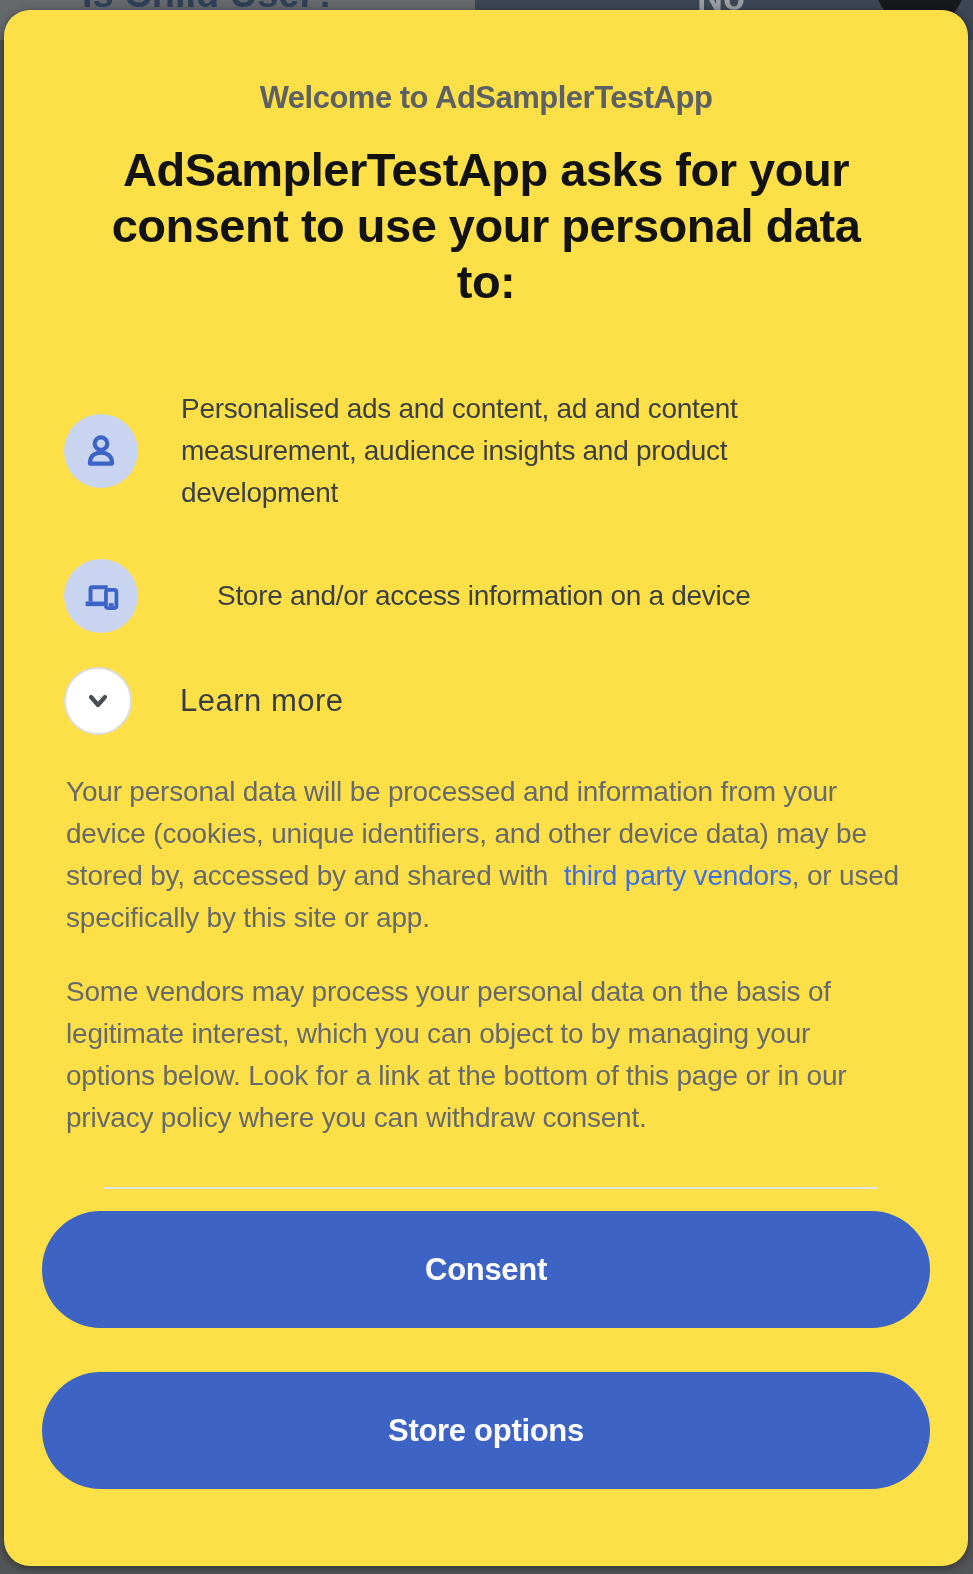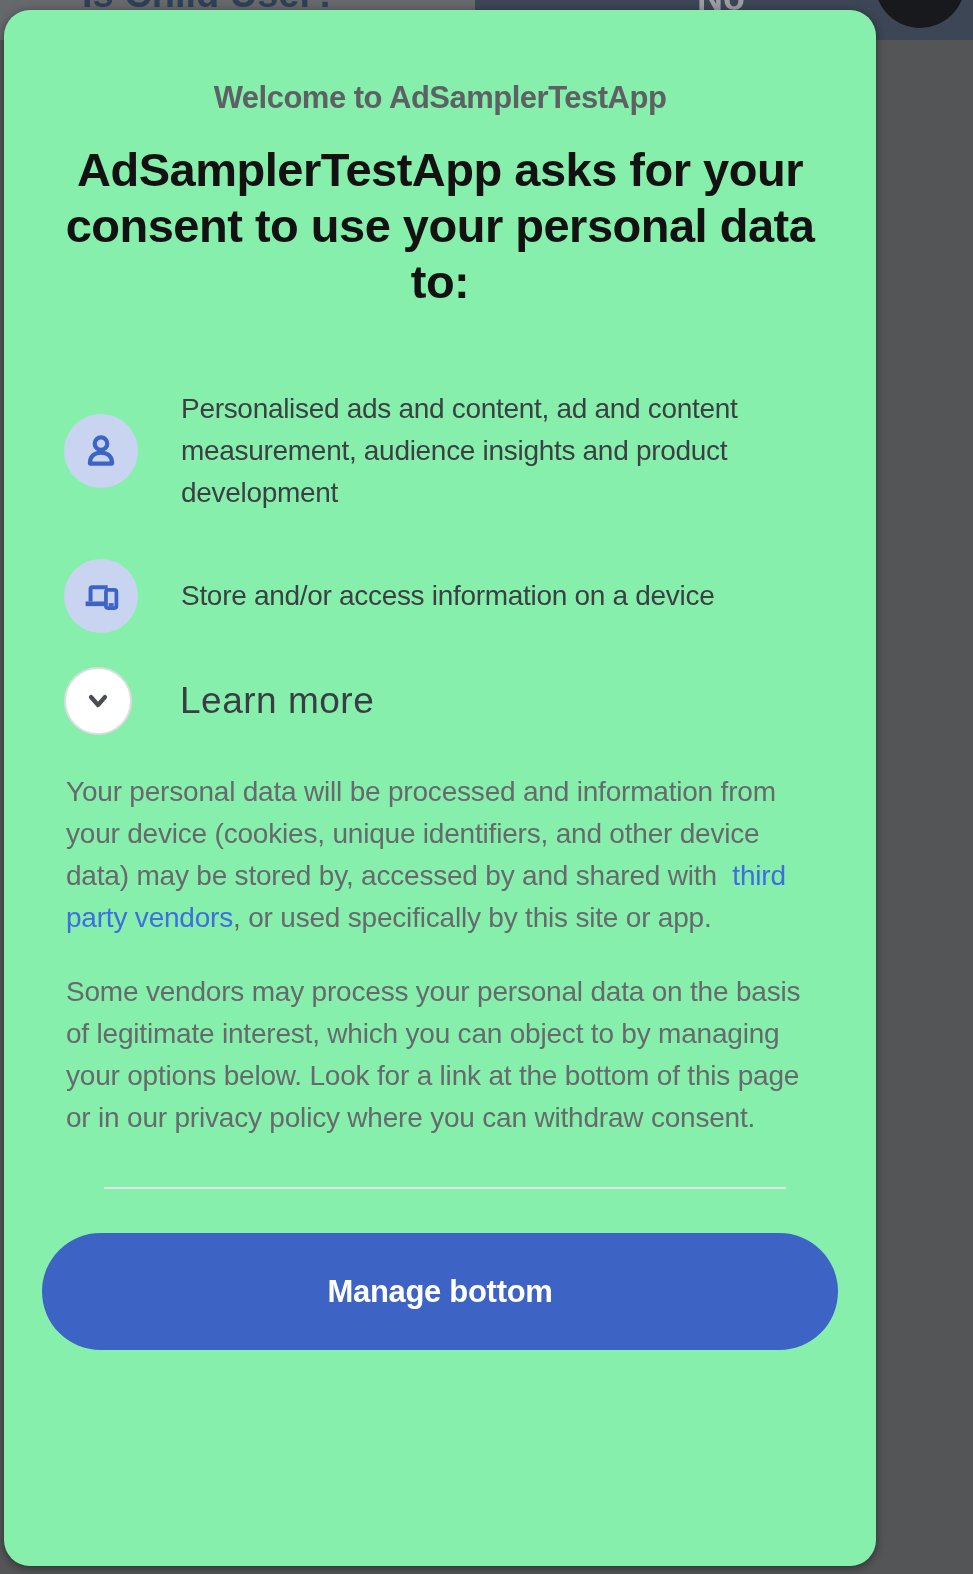--- a/index.html
+++ b/index.html
@@ -10,53 +10,53 @@
   }
   
   .bg-top{position:absolute;top:0;left:0;width:973px;height:40px;display:flex;}
   .bg-top-left{position:relative;width:475px;height:100%;background:#66696c;overflow:visible;}
   .bg-top-right{position:relative;flex:1;height:100%;background:#3d4654;overflow:visible;}
   .bg-label{position:absolute;top:-27px;left:82px;font-size:38px;font-weight:bold;color:#2e4057;white-space:nowrap;}
   .bg-value{position:absolute;top:-23px;left:222px;font-size:36px;font-weight:bold;color:#9b9ea3;white-space:nowrap;}
   .bg-avatar{position:absolute;top:-62px;left:400px;width:90px;height:90px;border-radius:50%;background:#17191d;}
   
   .modal{
-    position:absolute;left:4px;top:10px;width:872px;height:1556px;
-    background:#86efac;border-radius:26px;
+    position:absolute;left:4px;top:10px;width:964px;height:1556px;
+    background:#fde047;border-radius:26px;
     box-shadow:0 2px 10px rgba(0,0,0,0.45);
     z-index:2;overflow:hidden;
   }
   .welcome{
     margin-top:70px;text-align:center;
     font-size:31px;font-weight:bold;color:#5d6164;letter-spacing:-0.5px;
   }
   .heading{
     margin:26px auto 0;max-width:800px;text-align:center;
     font-size:47px;line-height:56px;font-weight:bold;color:#121212;letter-spacing:-0.5px;
   }
   .purposes{margin:78px 60px 0;}
   .purpose-row{display:flex;align-items:center;margin-top:45px;}
   .purpose-row:first-child{margin-top:0;}
   .icon-circle{
     flex:0 0 74px;width:74px;height:74px;border-radius:50%;
     background:#c9d5f0;display:flex;align-items:center;justify-content:center;
   }
-  .purpose-row.single{align-items:flex-end;}
+  .purpose-row.single{align-items:flex-end;gap:36px;}
   .purpose-text{
     margin-left:43px;max-width:700px;
     font-size:28px;line-height:42px;color:#3c4043;letter-spacing:-0.3px;
   }
   .purpose-row.single .purpose-text{line-height:74px;}
   .learn-row{display:flex;align-items:center;margin:34px 60px 0;cursor:pointer;}
   .learn-circle{
     flex:0 0 68px;width:68px;height:68px;border-radius:50%;background:#fff;
     border:2px solid #dcddde;box-sizing:border-box;
     display:flex;align-items:center;justify-content:center;
   }
-  .learn-label{margin-left:48px;font-size:37px;color:#3a3e43;letter-spacing:0.5px;}
+  .learn-label{margin-left:48px;font-size:31px;color:#3a3e43;letter-spacing:0.5px;}
   .para{
     margin:36px 62px 0;max-width:848px;
     font-size:28px;line-height:42px;color:#67696d;letter-spacing:-0.2px;
   }
   .para:nth-of-type(2){margin-top:32px;}
   .para a{color:#3f6ede;text-decoration:none;cursor:pointer;margin-left:8px;}
   .divider{margin:48px 90px 0 100px;border:none;border-top:2px solid #e3e3e5;height:0;}
   .btn{
     display:block;margin:22px 38px 0;width:calc(100% - 76px);height:117px;
     background:#3d63c5;border:none;border-radius:60px;cursor:pointer;
@@ -117,16 +117,17 @@
     </div>
     <div class="learn-label">Learn more</div>
   </div>
 
   <p class="para"><span>Your personal data will be processed and information from your device (cookies, unique identifiers, and other device data) may be stored by, accessed by and shared with </span><a>third party vendors</a><span>, or used specifically by this site or app.</span></p>
 
   <p class="para">Some vendors may process your personal data on the basis of legitimate interest, which you can object to by managing your options below. Look for a link at the bottom of this page or in our privacy policy where you can withdraw consent.</p>
 
   <hr class="divider">
 
+  <button class="btn consent">Consent</button>
 
-  <button class="btn manage">Manage bottom</button>
+  <button class="btn manage">Store options</button>
 
 </div>
 
 </body></html>

